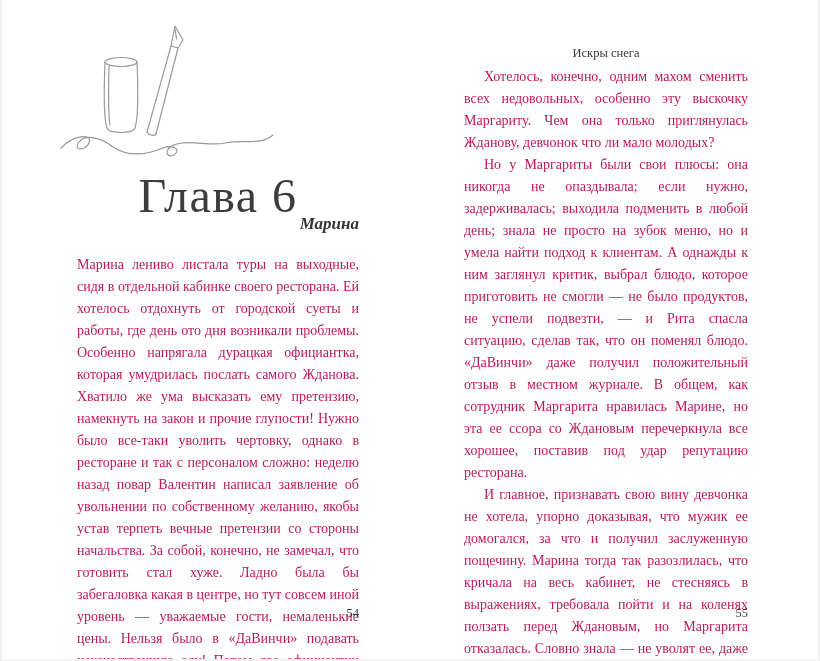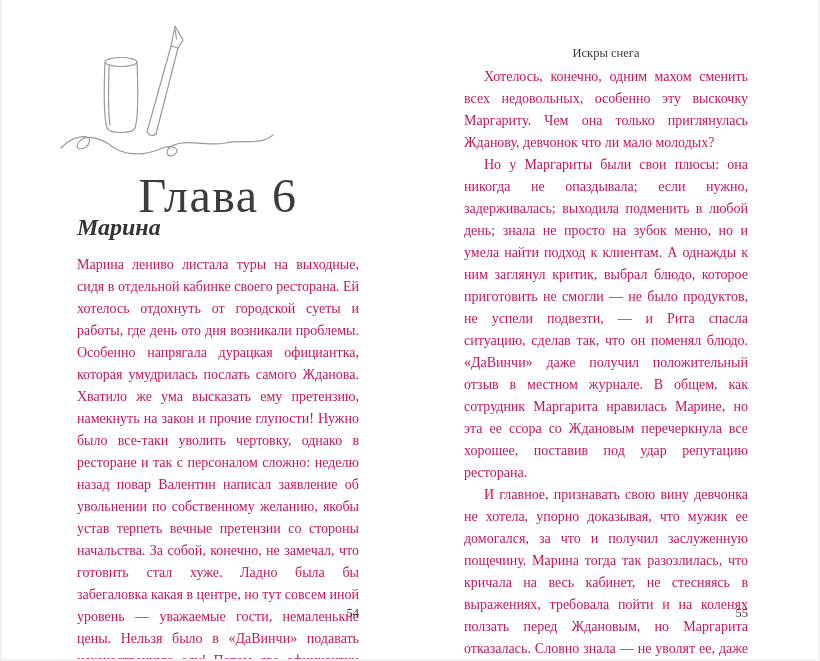--- a/index.html
+++ b/index.html
@@ -35,22 +35,22 @@
     text-align: center;
     font-size: 48px;
     font-weight: 400;
     letter-spacing: 1.5px;
     color: #3c3c3c;
   }
   .chapter-subtitle {
     position: absolute;
     top: 214px;
     width: 100%;
-    text-align: left;
-    font-size: 24px;
+    text-align: right;
+    font-size: 17px;
     font-style: italic;
     font-weight: 700;
     color: #343434;
   }
 
   .running-header {
     position: absolute;
     top: 46px;
     width: 100%;
     text-align: center;

